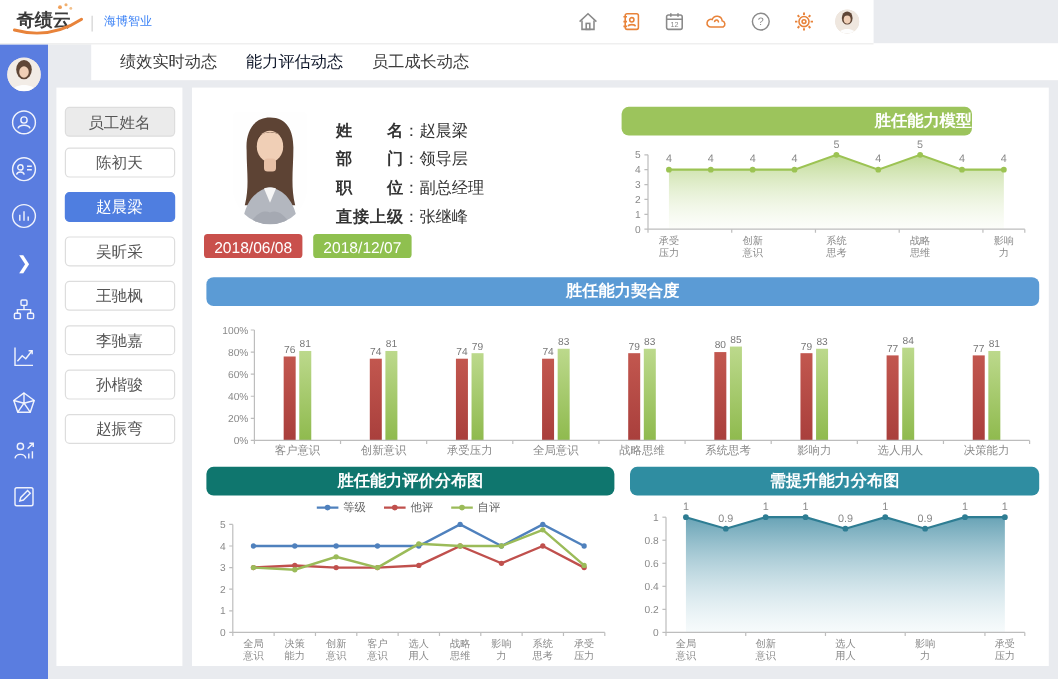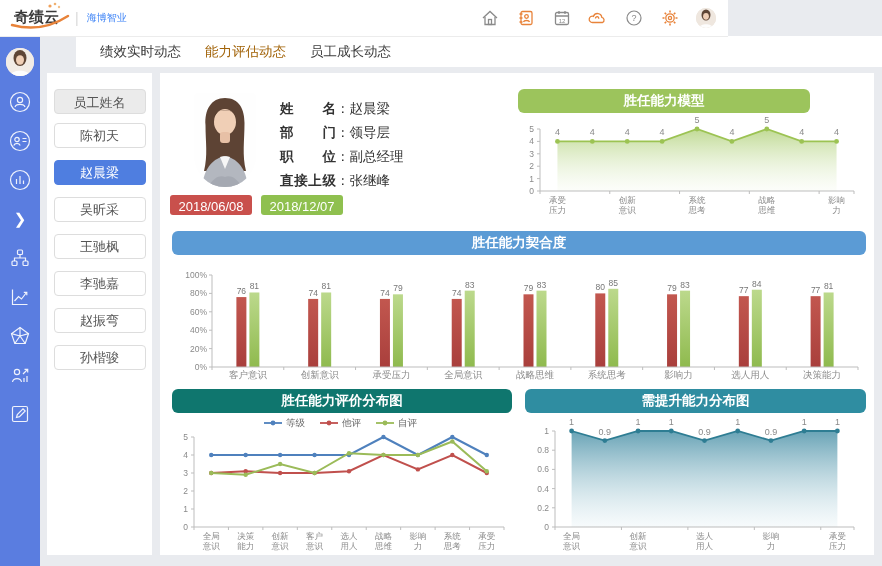--- a/index.html
+++ b/index.html
@@ -19,21 +19,21 @@
 
   
   .sidebar{position:absolute;left:0;top:36px;width:40px;height:530px;background:#5a7de0;display:flex;flex-direction:column;align-items:center;z-index:4;}
   .sb-avatar{width:28px;height:28px;border-radius:50%;margin-top:12px;background:#f4ece6;overflow:hidden;flex:none;}
   .sb-ico{width:26px;height:26px;margin-top:13px;display:flex;align-items:center;justify-content:center;flex:none;cursor:pointer;}
   .sb-chev{color:#fff;font-size:15px;font-weight:bold;}
 
   
   .tabbar{position:absolute;left:40px;top:36px;width:842px;height:31px;background:#fff;display:flex;align-items:center;margin-left:36px;}
   .tab{font-size:13.5px;color:#3c3c3c;margin-left:24px;cursor:pointer;}
-  .tab.active{color:#a16207;}
+  .tab.active{color:#0f172a;}
 
   
   .content{position:absolute;left:40px;top:67px;width:842px;height:499px;background:#e9ebef;}
   .list-card{position:absolute;left:7px;top:6px;width:105px;height:482px;background:#fff;}
   .main-card{position:absolute;left:120px;top:6px;width:714px;height:482px;background:#fff;}
 
   
   .list-head{margin:16px auto 0 auto;width:92px;height:25px;line-height:25px;text-align:center;font-size:13px;color:#555;background:#ebebeb;border:1px solid #ddd;border-radius:4px;box-sizing:border-box;}
   .emp-btn{margin:9px auto 12px auto;width:92px;height:25px;line-height:23px;text-align:center;font-size:13px;color:#555;background:#fff;border:1px solid #ddd;border-radius:4px;box-sizing:border-box;cursor:pointer;}
   .emp-btn.sel{background:#4f7ee0;border-color:#4f7ee0;color:#fff;}
@@ -42,21 +42,21 @@
   .photo{position:absolute;left:34px;top:20px;width:62px;height:94px;overflow:hidden;border-radius:4px 4px 31px 31px;}
   .profile-fields{position:absolute;left:120px;top:24px;}
   .info-row{display:flex;font-size:13.5px;color:#333;line-height:24px;}
   .info-label{display:inline-block;width:56px;text-align:justify;text-align-last:justify;font-weight:bold;}
   .info-value{color:#333;}
   .badges{position:absolute;left:10px;top:122px;display:flex;gap:9px;}
   .badge{width:82px;height:20px;line-height:24px;text-align:center;color:#fff;font-size:13px;border-radius:3px;cursor:pointer;}
 
   
   .chart-head{position:absolute;height:24px;line-height:24px;text-align:center;color:#fff;font-size:13.5px;font-weight:bold;border-radius:6px;}
-  .ch1{left:358px;top:16px;width:292px;}
+  .ch1{left:358px;top:16px;width:292px;text-align:right;}
   .ch2{left:12px;top:158px;width:694px;}
   .ch3{left:12px;top:316px;width:340px;}
   .ch4{left:365px;top:316px;width:341px;}
   #chart1{position:absolute;left:354px;top:42px;}
   #chart2{position:absolute;left:12px;top:186px;}
   #chart3{position:absolute;left:12px;top:342px;}
   #chart4{position:absolute;left:365px;top:342px;}
   svg text{font-family:"Liberation Sans","DejaVu Sans",sans-serif;}
 </style>
 </head>
@@ -210,22 +210,22 @@
   <div class="content">
 
     <div class="list-card">
       <div class="list-head">员工姓名</div>
       <div>
           <div class="emp-btn">陈初天</div>
           <div class="emp-btn sel">赵晨梁</div>
           <div class="emp-btn">吴昕采</div>
           <div class="emp-btn">王驰枫</div>
           <div class="emp-btn">李驰嘉</div>
+          <div class="emp-btn">孙楷骏</div>
           <div class="emp-btn">赵振弯</div>
-          <div class="emp-btn">孙楷骏</div>
         </div>
     </div>
 
     <div class="main-card">
       <div class="photo">
         <svg width="62" height="94" viewBox="0 0 62 94">
           <rect width="62" height="94" fill="#fefefe"></rect>
           <path d="M31,5 C17,5 10.5,17 11.5,32 C11.5,50 14,62 10,78 L52,78 C48,62 50.5,48 50.5,30 C50.5,16 45,5 31,5 Z" fill="#5d4334"></path>
           <ellipse cx="31" cy="29" rx="11" ry="13" fill="#f0cfb6"></ellipse>
           <path d="M20,24 C22,15 40,15 42,24 C40,19 36,17 31,17 C26,17 23,19 20,24 Z" fill="#4d3628"></path>

